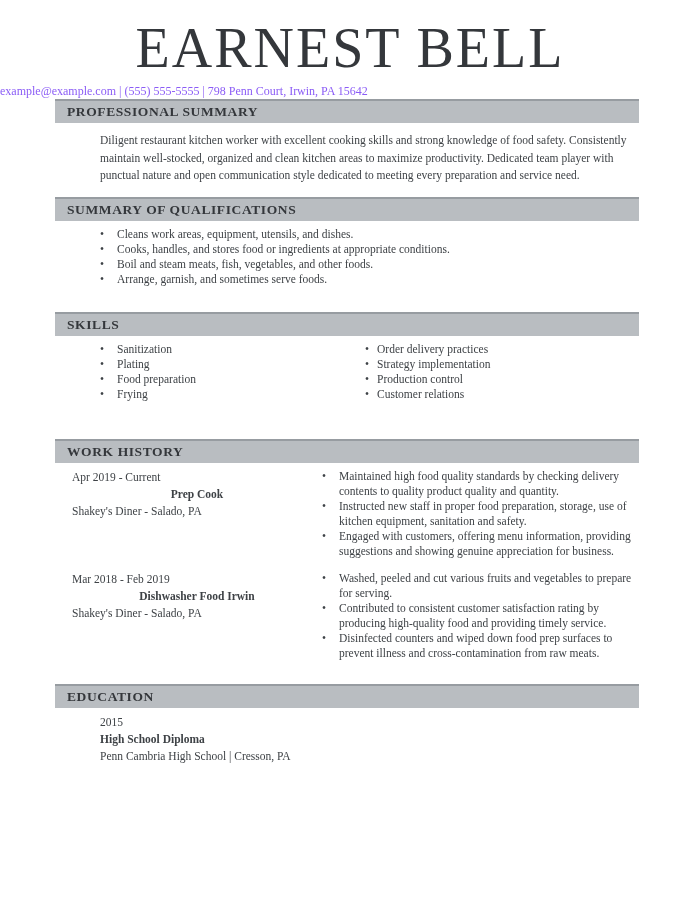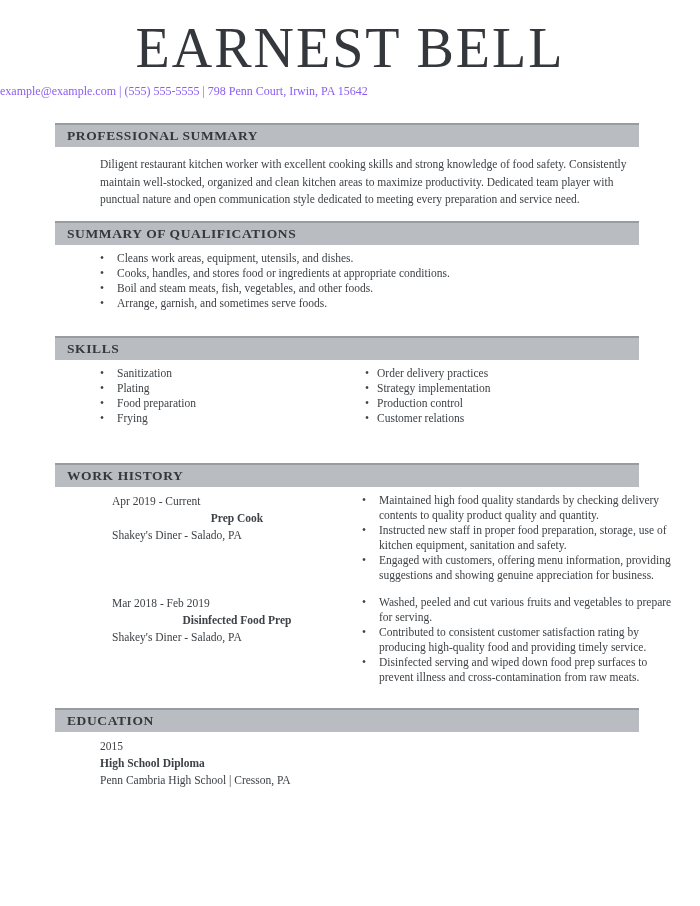--- a/index.html
+++ b/index.html
@@ -36,21 +36,21 @@
     width:572px;
     background:#b9bdc1;
     border-top:2px solid #979ca1;
     padding:3px 0 4px 12px;
     font-size:13.5px;
     line-height:15px;
     font-weight:700;
     letter-spacing:0.6px;
     color:#34373b;
   }
-  .banner-ps { margin-top:24px; }
+  .banner-ps { }
   .banner-q  { margin-top:12px; }
   .banner-s  { margin-top:25px; }
   .banner-w  { margin-top:37px; }
   .banner-e  { margin-top:23px; }
 
   
   .para {
     margin:9px 16px 0 100px;
     width:532px;
     font-size:11.5px;
@@ -65,21 +65,21 @@
 
   
   .skills-wrap { display:flex; margin-top:6px; }
   .skills-col1 { margin-left:100px; width:265px; }
   .skills-col2 { width:270px; }
   .skills-col2 .blt { flex:0 0 12px; }
 
   
   .job { display:flex; margin-top:6px; }
   .job2 { margin-top:12px; }
-  .job-left { margin-left:112px; width:250px; font-size:11.5px; line-height:17px;font-family:Liberation Serif, serif; }
+  .job-left { margin-left:72px; width:250px; font-size:11.5px; line-height:17px;font-family:Liberation Serif, serif; }
   .job-role { font-weight:700;text-align:center; }
   .job-right { width:312px; }
   .job-right .li { line-height:15px; }
 
   
   .edu { margin:6px 0 0 100px; font-size:11.5px; line-height:17px; }
   .edu-degree { font-weight:700; }
 </style>
 </head>
 <body>
@@ -172,35 +172,35 @@
       <div class="li">
         <span class="blt">•</span>
         <span class="txt">Engaged with customers, offering menu information, providing suggestions and showing genuine appreciation for business.</span>
       </div>
     </div>
   </div>
 
   <div class="job job2">
     <div class="job-left">
       <div class="job-dates">Mar 2018 - Feb 2019</div>
-      <div class="job-role">Disinfected Food Prep</div>
+      <div class="job-role">Dishwasher Food Irwin</div>
       <div class="job-company">Shakey's Diner - Salado, PA</div>
     </div>
     <div class="job-right">
       <div class="li">
         <span class="blt">•</span>
         <span class="txt">Washed, peeled and cut various fruits and vegetables to prepare for serving.</span>
       </div>
       <div class="li">
         <span class="blt">•</span>
         <span class="txt">Contributed to consistent customer satisfaction rating by producing high-quality food and providing timely service.</span>
       </div>
       <div class="li">
         <span class="blt">•</span>
-        <span class="txt">Disinfected serving and wiped down food prep surfaces to prevent illness and cross-contamination from raw meats.</span>
+        <span class="txt">Disinfected counters and wiped down food prep surfaces to prevent illness and cross-contamination from raw meats.</span>
       </div>
     </div>
   </div>
 
   <div class="banner banner-e">EDUCATION</div>
   <div class="edu">
     <div class="edu-year">2015</div>
     <div class="edu-degree">High School Diploma</div>
     <div class="edu-school">Penn Cambria High School | Cresson, PA</div>
   </div>

